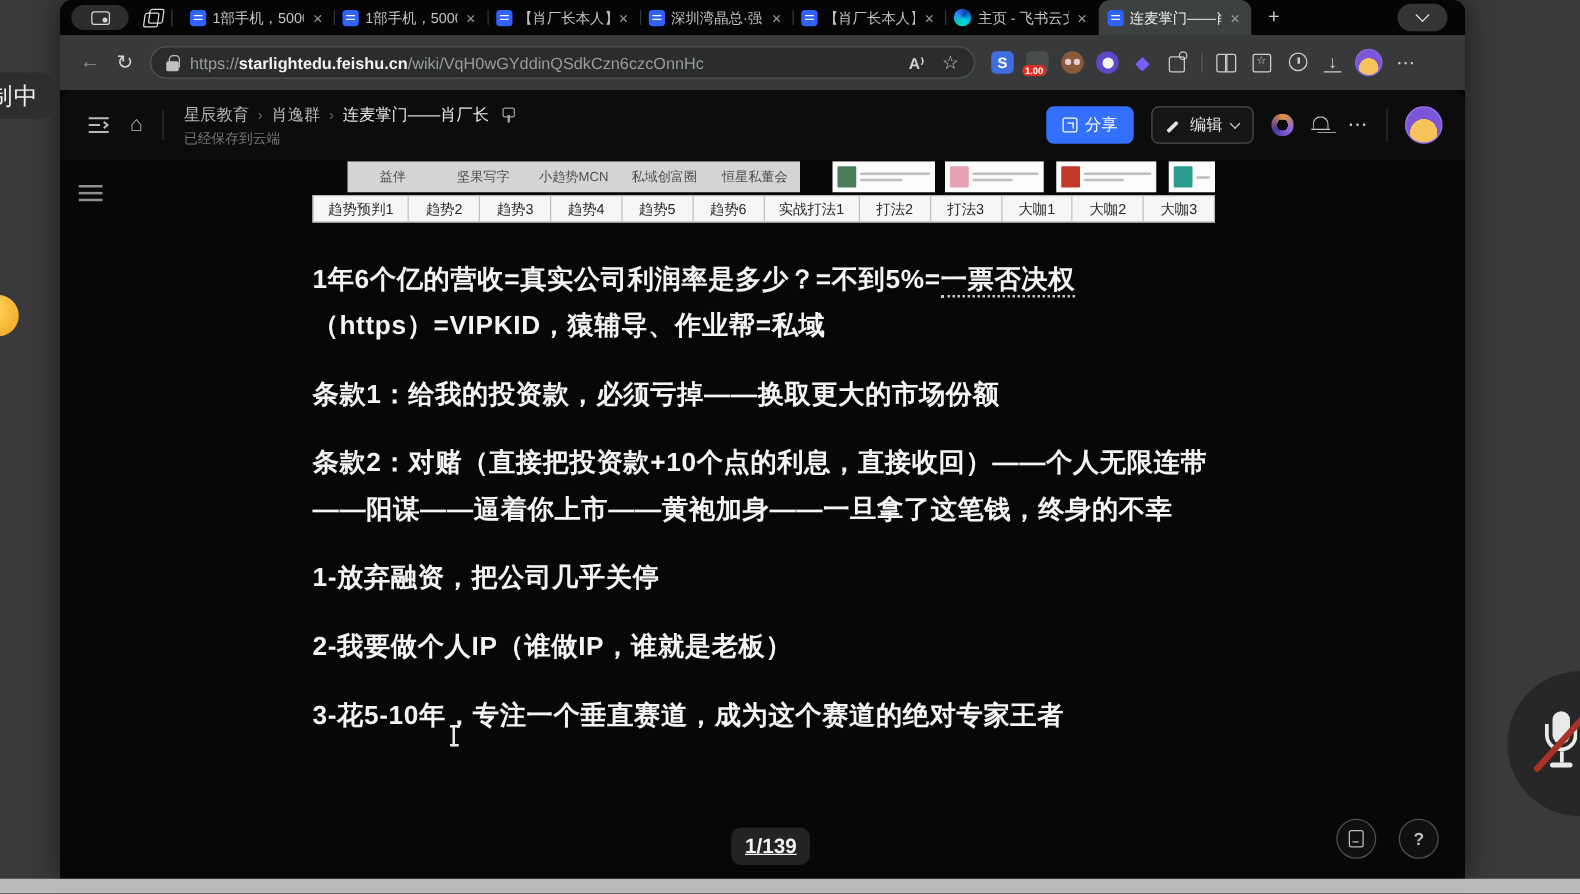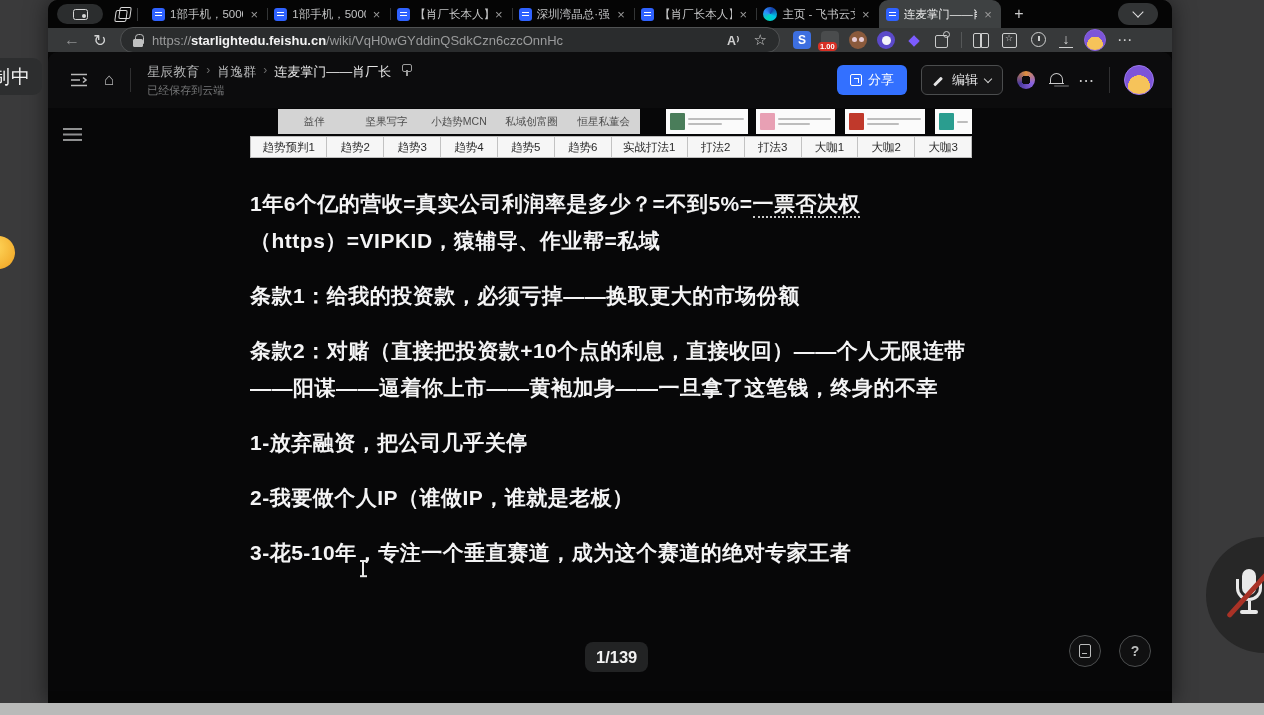--- a/index.html
+++ b/index.html
@@ -37,21 +37,21 @@
   .fav-doc{ flex:0 0 auto; width:13px; height:13px; border-radius:3px; background:#2f62ff; position:relative;}
   .fav-doc::after{ content:""; position:absolute; left:3px; top:4px; width:7px; height:1.6px; background:#fff; box-shadow:0 3px 0 #fff;}
   .fav-feishu{ flex:0 0 auto; width:14px; height:14px; border-radius:50%;
     background:conic-gradient(from 210deg,#00d6b9,#2f8bff,#1340a8,#00c3e8,#00d6b9);}
   .newtab{ margin-left:10px; width:16px; height:16px; color:#cccccc; font-size:16px; line-height:15px; text-align:center; flex:0 0 auto;}
   .newtab::before{ content:"+";}
   .tabsearch{ position:absolute; right:14px; top:3px; width:40px; height:22px; border-radius:12px; background:#323435;
     display:flex; align-items:center; justify-content:center;}
   .chev-down{ width:8px; height:8px; border-right:1.6px solid #e0e0e0; border-bottom:1.6px solid #e0e0e0; transform:rotate(45deg); margin-top:-4px;}
   
-  .toolbar{ position:relative; height:24px; background:#37393a; display:flex; align-items:center; padding:0 12px;}
+  .toolbar{ position:relative; height:44px; background:#37393a; display:flex; align-items:center; padding:0 12px;}
   .nav-ic{ flex:0 0 auto; width:24px; text-align:center; font-size:16px; }
   .back-ic{ color:#8e8f90;} .back-ic::before{ content:"←";}
   .refresh-ic{ color:#d2d3d3; margin-left:4px;} .refresh-ic::before{ content:"↻";}
   .addressbar{ margin-left:8px; width:660px; height:26px; border-radius:13px; background:#2a2c2d; border:1px solid #505253;
     display:flex; align-items:center; padding:0 12px; flex:0 0 auto;}
   .lock-ic{ width:10px; height:13px; position:relative; flex:0 0 auto; margin-right:9px;}
   .lock-ic::before{ content:""; position:absolute; left:1.5px; top:0; width:7px; height:8px; border:1.4px solid #bfc0c0; border-radius:3.5px 3.5px 0 0;}
   .lock-ic::after{ content:""; position:absolute; left:0; top:5px; width:10px; height:8px; background:#bfc0c0; border-radius:1.5px;}
   .url{ flex:1 1 auto; font-size:13px; white-space:nowrap; overflow:hidden; color:#9a9b9c;}
   .url .dom{ color:#f2f2f2; font-weight:bold;}
@@ -91,21 +91,21 @@
   .more-ic{ color:#cfd0d0; font-size:15px; letter-spacing:1px;}
   .more-ic::before{ content:"⋯";}
   
   .page{ position:relative; height:639px; background:#0b0b0c; border-radius:10px 10px 0 0; overflow:hidden;}
   .appheader{ position:relative; height:56px; display:flex; align-items:center; padding:0 18px 0 22px; background:#0c0c0d;}
   .fs-ic{ flex:0 0 auto;}
   .home-ic{ color:#b9b9b9; font-size:17px; margin-left:16px;}
   .home-ic::before{ content:"⌂";}
   .hdr-div{ width:1px; height:24px; background:#303031; margin:0 16px; flex:0 0 auto;}
   .crumb-block{ display:flex; flex-direction:column; gap:2px;}
-  .crumb-row{ display:flex; align-items:flex-start; gap:7px; font-size:13px;}
+  .crumb-row{ display:flex; align-items:center; gap:7px; font-size:13px;}
   .crumb{ color:#b5b6b7;}
   .crumb-sep{ color:#6b6b6b; font-size:12px;}
   .crumb-sep::before{ content:"›";}
   .crumb-title{ color:#e5e5e5; font-weight:normal;}
   .pin-ic{ width:13px; height:13px; position:relative; margin-left:2px;}
   .pin-ic::before{ content:""; position:absolute; left:2px; top:1px; width:8px; height:6px; border:1.4px solid #9d9d9d; border-radius:2px;}
   .pin-ic::after{ content:""; position:absolute; left:6px; top:7px; width:1.4px; height:6px; background:#9d9d9d;}
   .save-status{ font-size:11px; color:#767778;}
   .hdr-right{ margin-left:auto; display:flex; align-items:center; gap:14px;}
   .share-btn{ height:30px; border-radius:6px; background:#3370ff; color:#fff; font-size:13px;
@@ -148,21 +148,21 @@
   .tcell:last-child{ border-right:none;}
   .tcell.wide{ flex:1.35 1 0;}
   .doc-text{ margin-top:27px; width:722px;}
   .doc-text p{ font-size:21px; line-height:37px; color:#f4f4f5; font-weight:600; letter-spacing:0.5px; margin:18px 0 18px 0;}
   .u-dotted{ border-bottom:2.5px dotted #c9c9c9; padding-bottom:1px;}
   .blockline{ display:block;}
   .ibeam{ position:absolute; left:311px; top:452px; width:8px; height:17px;}
   .ibeam::before{ content:""; position:absolute; left:3px; top:0; width:1.8px; height:17px; background:#e8e8e8;}
   .ibeam::after{ content:""; position:absolute; left:0.5px; top:0; width:7px; height:1.8px; background:#e8e8e8; box-shadow:0 15.2px 0 #e8e8e8;}
   .page-pill{ position:absolute; left:537px; top:534px; height:30px; border-radius:8px; background:#222324;
-    color:#f2f2f2; font-size:16.5px; display:flex; align-items:center; padding:0 11px; font-weight:bold;}
+    color:#f2f2f2; font-size:16.5px; display:flex; align-items:center; padding:0 11px; font-weight:bold;text-decoration:underline;}
   .round-btn{ position:absolute; top:527px; width:32px; height:32px; border-radius:50%; border:1px solid #4c4e4f; background:#101011;
     display:flex; align-items:center; justify-content:center;}
   .fb-btn{ left:1021px;} .help-btn{ left:1071px;}
   .fb-ic{ width:12px; height:14px; border:1.4px solid #bcbdbd; border-radius:2px; position:relative;}
   .fb-ic::after{ content:""; position:absolute; left:2px; top:8px; width:5px; height:1.4px; background:#bcbdbd;}
   .help-ic{ color:#bcbdbd; font-size:14px; font-weight:bold;}
   .help-ic::before{ content:"?";}
   
   .rec-label{ position:absolute; left:0; top:58px; width:42px; height:37px; background:#2d2e2f; border-radius:0 9px 9px 0;
     overflow:hidden; display:flex; align-items:center; z-index:5;}

